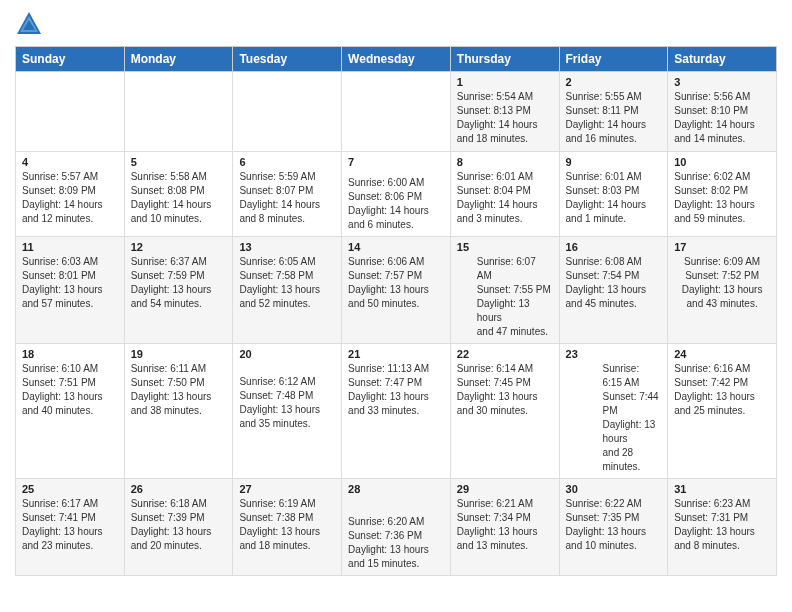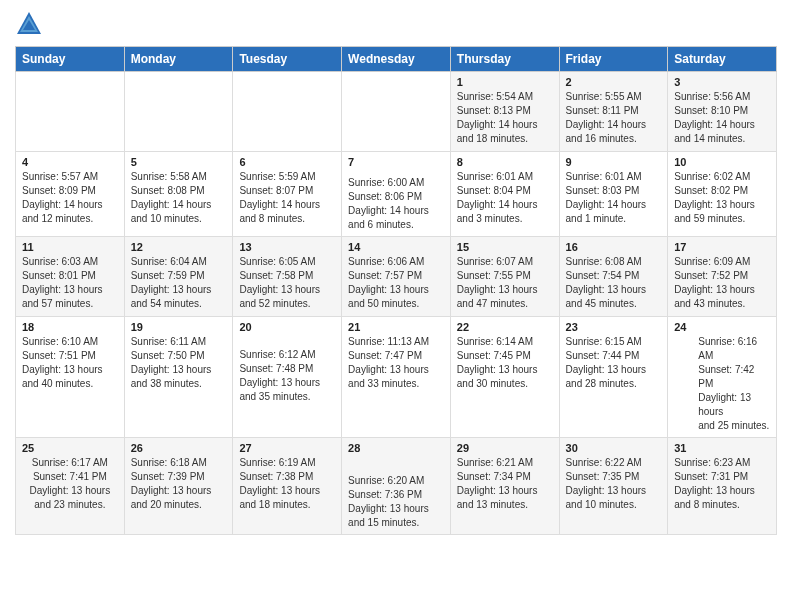--- a/index.html
+++ b/index.html
@@ -225,56 +225,56 @@
         <tr>
           <td>
             <span class="day-num">11</span>
             <div class="day-info" style="white-space: pre-line;">Sunrise: 6:03 AM
 Sunset: 8:01 PM
 Daylight: 13 hours
 and 57 minutes.</div>
           </td>
           <td>
             <span class="day-num">12</span>
-            <div class="day-info" style="white-space: pre-line;">Sunrise: 6:04 AM
+            <div class="day-info" style="white-space: pre-line;">Sunrise: 6:37 AM
 Sunset: 7:59 PM
 Daylight: 13 hours
 and 54 minutes.</div>
           </td>
           <td>
             <span class="day-num">13</span>
             <div class="day-info" style="white-space: pre-line;">Sunrise: 6:05 AM
 Sunset: 7:58 PM
 Daylight: 13 hours
 and 52 minutes.</div>
           </td>
           <td>
             <span class="day-num">14</span>
             <div class="day-info" style="white-space: pre-line;">Sunrise: 6:06 AM
 Sunset: 7:57 PM
 Daylight: 13 hours
 and 50 minutes.</div>
           </td>
           <td>
             <span class="day-num">15</span>
-            <div class="day-info" style="white-space: pre-line;">Sunrise: 6:07 AM
+            <div class="day-info" style="white-space: pre-line; margin-left: 20px;">Sunrise: 6:07 AM
 Sunset: 7:55 PM
 Daylight: 13 hours
 and 47 minutes.</div>
           </td>
           <td>
             <span class="day-num">16</span>
             <div class="day-info" style="white-space: pre-line;">Sunrise: 6:08 AM
 Sunset: 7:54 PM
 Daylight: 13 hours
 and 45 minutes.</div>
           </td>
           <td>
             <span class="day-num">17</span>
-            <div class="day-info" style="white-space: pre-line;">Sunrise: 6:09 AM
+            <div class="day-info" style="white-space: pre-line; text-align: center;">Sunrise: 6:09 AM
 Sunset: 7:52 PM
 Daylight: 13 hours
 and 43 minutes.</div>
           </td>
         </tr>
         <tr>
           <td>
             <span class="day-num">18</span>
             <div class="day-info" style="white-space: pre-line;">Sunrise: 6:10 AM
 Sunset: 7:51 PM
@@ -304,37 +304,37 @@
           </td>
           <td>
             <span class="day-num">22</span>
             <div class="day-info" style="white-space: pre-line;">Sunrise: 6:14 AM
 Sunset: 7:45 PM
 Daylight: 13 hours
 and 30 minutes.</div>
           </td>
           <td>
             <span class="day-num">23</span>
-            <div class="day-info" style="white-space: pre-line;">Sunrise: 6:15 AM
+            <div class="day-info" style="white-space: pre-line; margin-left: 37px;">Sunrise: 6:15 AM
 Sunset: 7:44 PM
 Daylight: 13 hours
 and 28 minutes.</div>
           </td>
           <td>
             <span class="day-num">24</span>
-            <div class="day-info" style="white-space: pre-line; margin-left: 24px;">Sunrise: 6:16 AM
+            <div class="day-info" style="white-space: pre-line;">Sunrise: 6:16 AM
 Sunset: 7:42 PM
 Daylight: 13 hours
 and 25 minutes.</div>
           </td>
         </tr>
         <tr>
           <td>
             <span class="day-num">25</span>
-            <div class="day-info" style="white-space: pre-line; text-align: center;">Sunrise: 6:17 AM
+            <div class="day-info" style="white-space: pre-line;">Sunrise: 6:17 AM
 Sunset: 7:41 PM
 Daylight: 13 hours
 and 23 minutes.</div>
           </td>
           <td>
             <span class="day-num">26</span>
             <div class="day-info" style="white-space: pre-line;">Sunrise: 6:18 AM
 Sunset: 7:39 PM
 Daylight: 13 hours
 and 20 minutes.</div>

